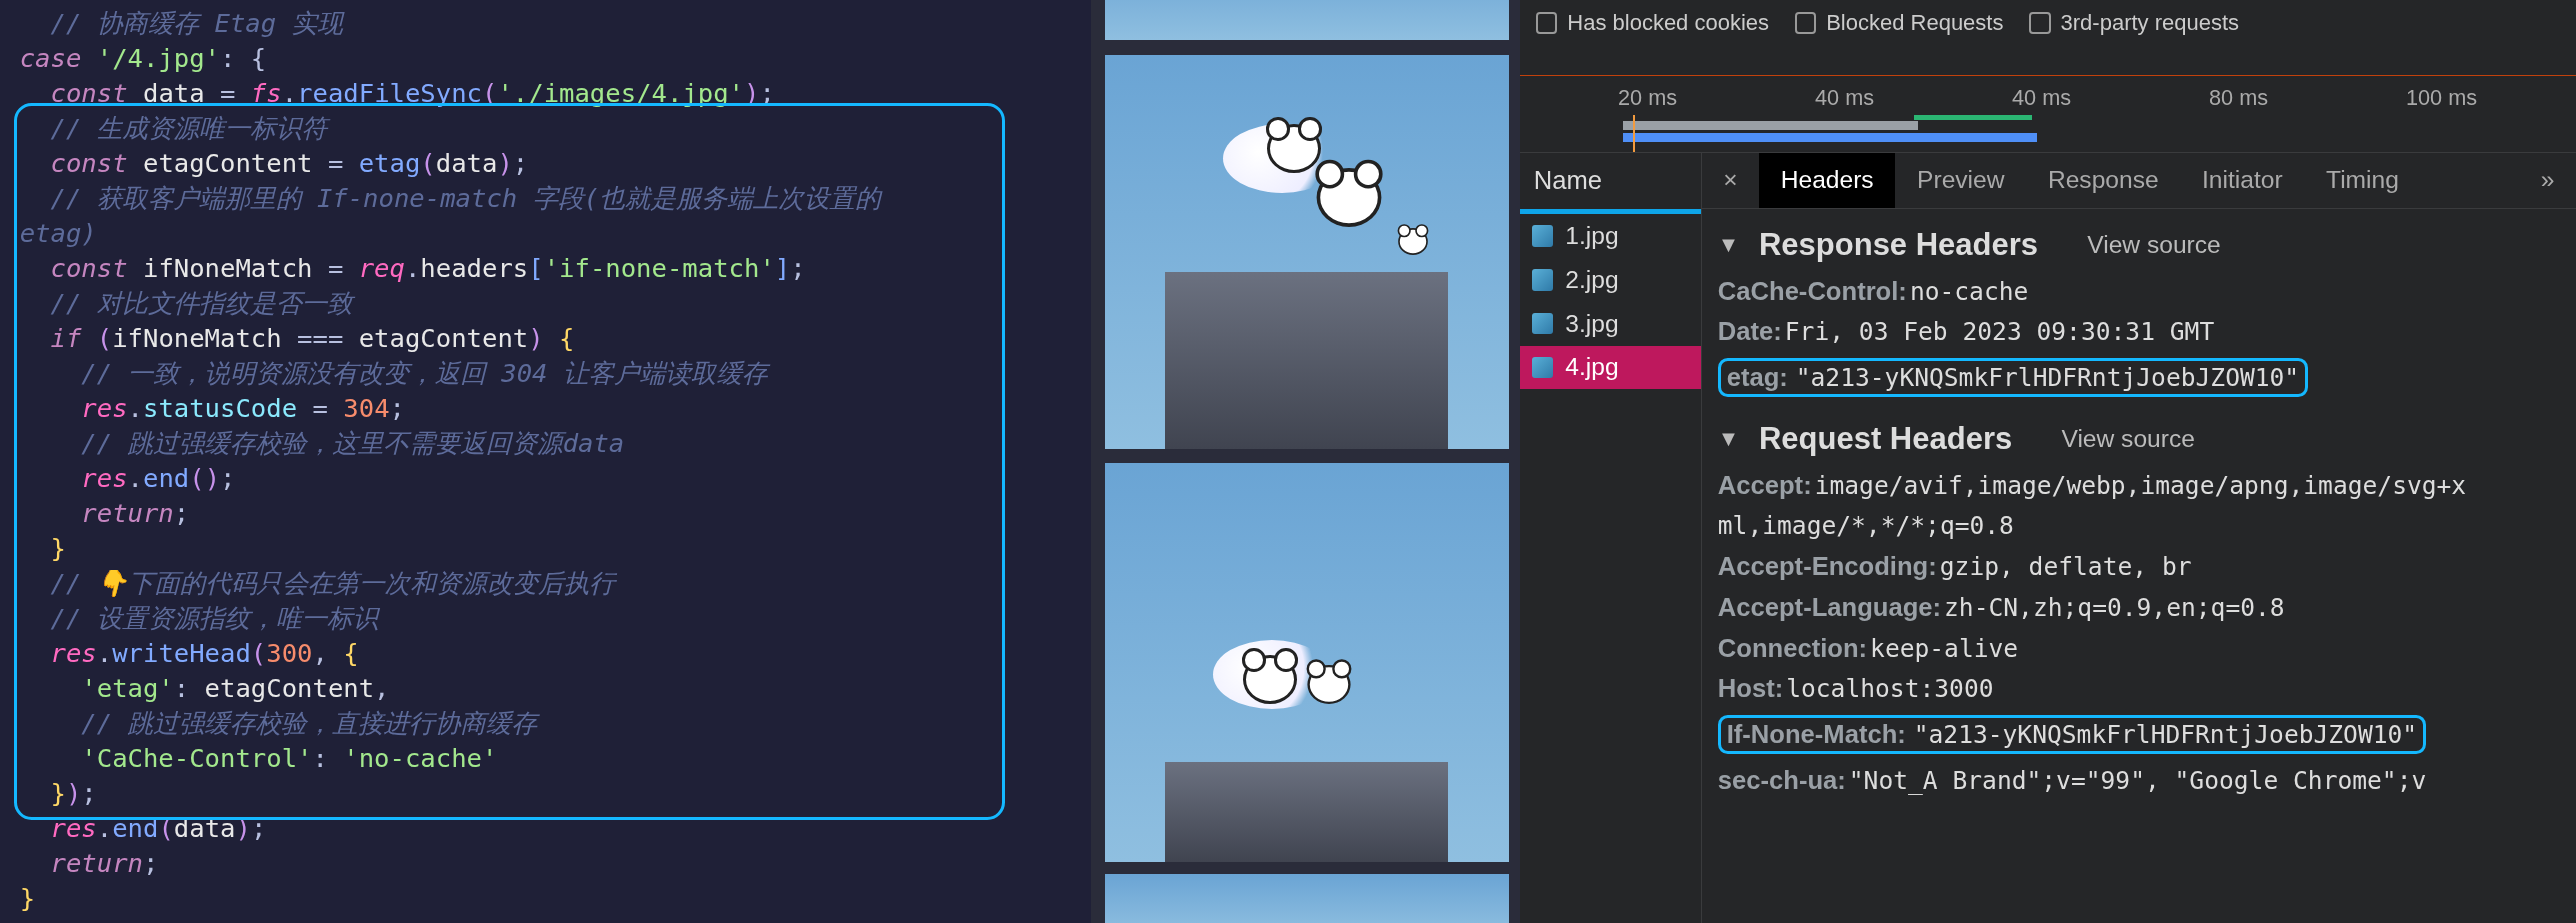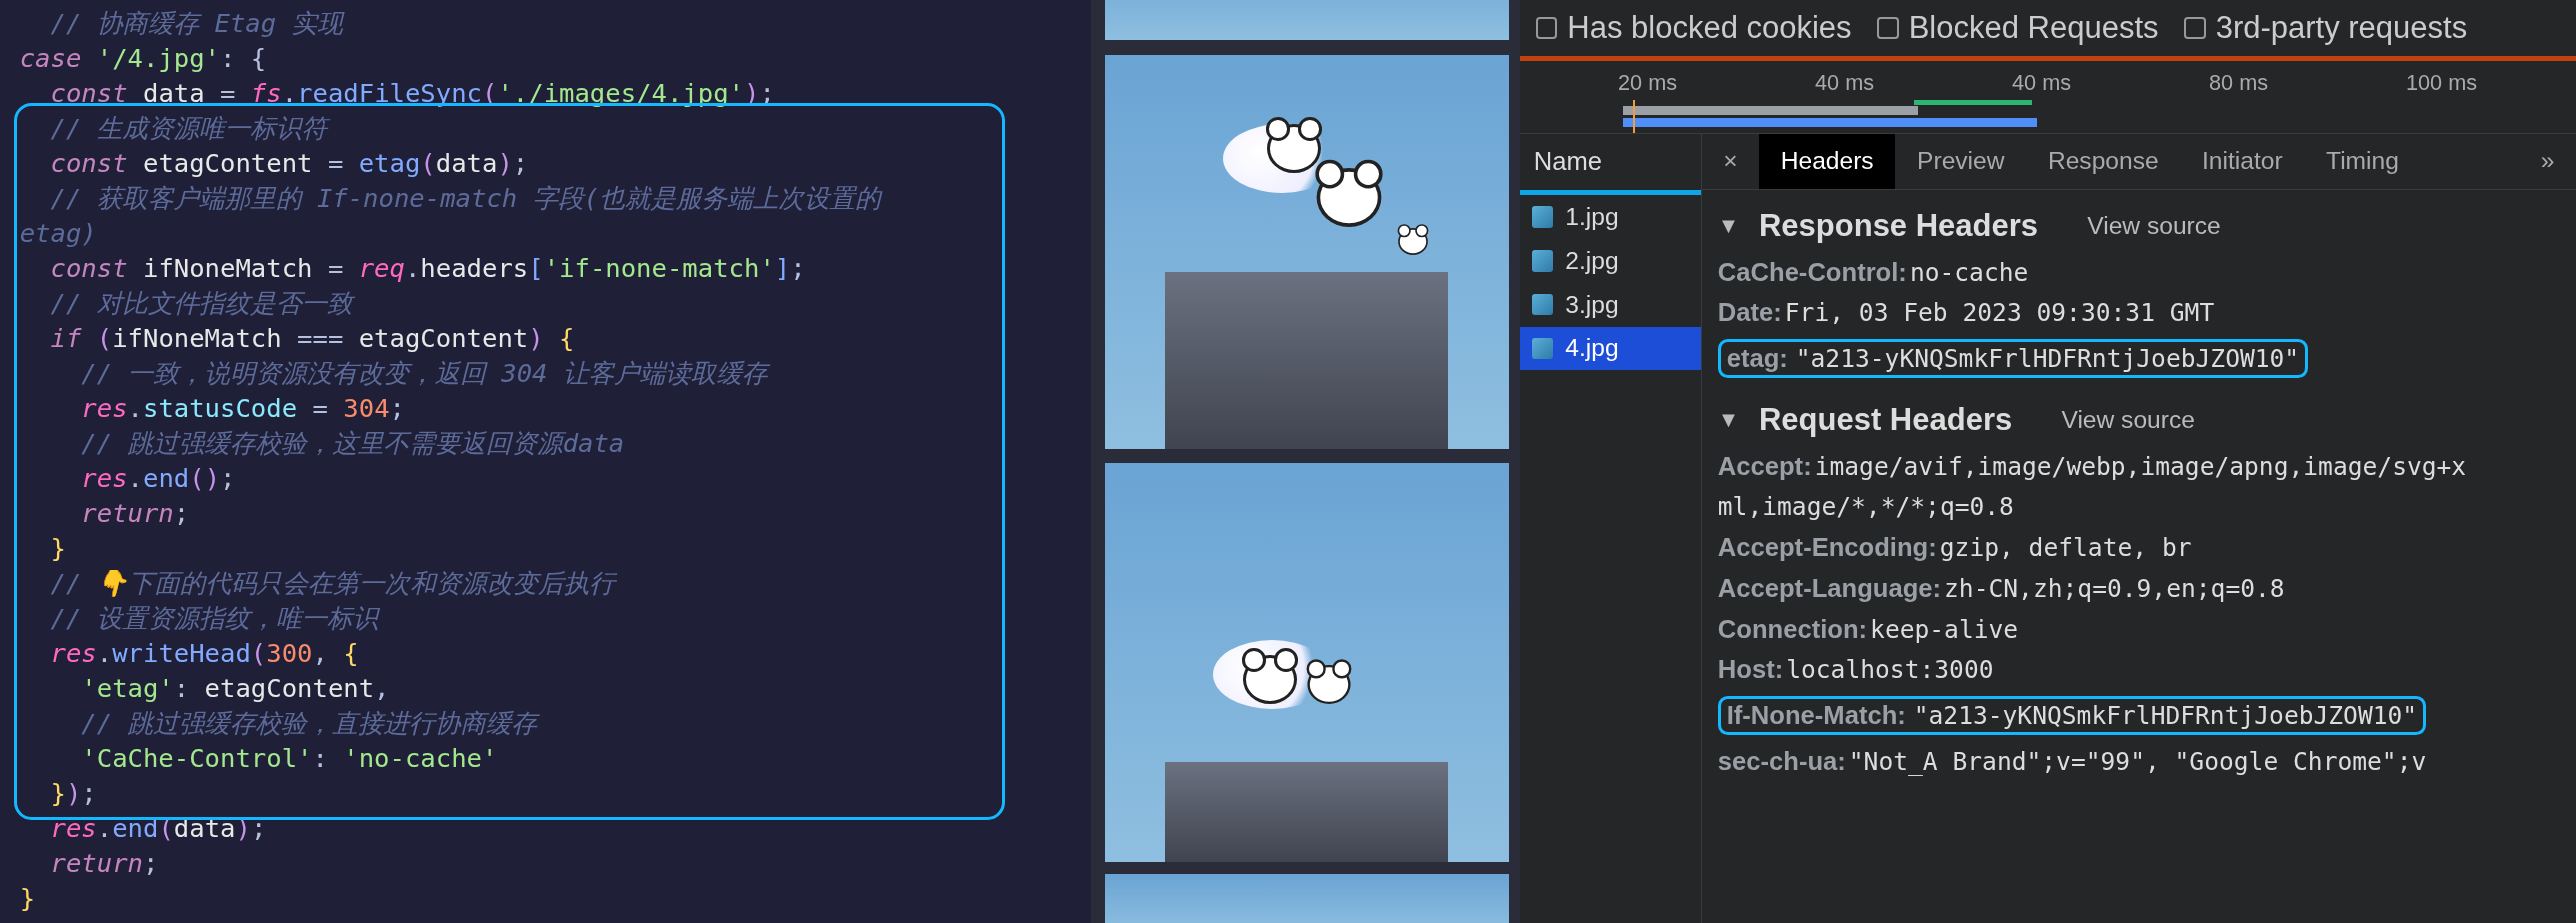--- a/index.html
+++ b/index.html
@@ -30,35 +30,35 @@
 .sky .building{position:absolute;bottom:0;width:70%;left:15%;height:45%;background:linear-gradient(#6b7180,#404450);}
 .s1{left:13.8px;top:-39px;width:404px;height:79px;}
 .s2{left:13.8px;top:55px;width:404px;height:394px;}
 .s3{left:13.8px;top:463px;width:404px;height:399px;}
 .s4{left:13.8px;top:874px;width:404px;height:59px;}
 .bear{position:absolute;width:54px;height:49px;border:3px solid #222;border-radius:50%;background:#fff;}
 .bear::before,.bear::after{content:'';position:absolute;width:17.7px;height:17.7px;border:3px solid #222;border-radius:50%;background:#fff;top:-9.8px;}
 .bear::before{left:-3.9px;} .bear::after{right:-3.9px;}
 
 .devtools{flex:1;height:100%;background:#252628;display:flex;flex-direction:column;overflow:hidden;}
-.filters{display:flex;gap:25.6px;padding:9.8px 15.8px;color:#ccc;font-size:31px;font-family:"Helvetica Neue",Arial,sans-serif;}
+.filters{display:flex;gap:25.6px;padding:9.8px 15.8px;color:#ccc;font-size:22px;font-family:"Helvetica Neue",Arial,sans-serif;}
 .filters label{display:flex;align-items:center;gap:9.8px;}
 .chk{width:21.7px;height:21.7px;border:2px solid #999;border-radius:3.9px;display:inline-block;}
-.timeline{height:78px;border-top:5px solid #c2410c;border-bottom:1px solid #3a3b3d;position:relative;font-family:"Helvetica Neue",Arial,sans-serif;}
+.timeline{height:78px;border-top:1px solid #c2410c;border-bottom:1px solid #3a3b3d;position:relative;font-family:"Helvetica Neue",Arial,sans-serif;margin-top:29px;}
 .tick{position:absolute;top:9.8px;color:#aaa;font-size:21.7px;}
 .bar{position:absolute;height:9.8px;}
 .bar.gray{background:#9aa0a6;top:45px;}
 .bar.blue{background:#4f8ff7;top:57px;}
 .bar.green{background:#2bb673;top:45px;height:5.9px;}
 
 .net-body{display:flex;flex:1;min-height:0;}
 .reqlist{width:182px;border-right:1px solid #3a3b3d;font-family:"Helvetica Neue",Arial,sans-serif;}
 .reqlist .hdr{padding:13.8px 13.8px;color:#ddd;font-size:25.6px;border-bottom:5px solid #0ea5e9;}
 .reqlist .row{display:flex;align-items:center;gap:11.8px;padding:7.9px 11.8px;color:#ddd;font-size:24.6px;}
-.reqlist .row.sel{background:#1d4ed8;color:#fff;}
+.reqlist .row.sel{background:#be185d;color:#fff;}
 .img-ico{width:21.7px;height:21.7px;background:linear-gradient(135deg,#5ab0d8,#2f7aa8);border-radius:3px;display:inline-block;}
 
 .details{flex:1;overflow:hidden;position:relative;font-family:"Helvetica Neue",Arial,sans-serif;}
 .tabs{display:flex;align-items:center;border-bottom:1px solid #3a3b3d;font-size:24.6px;color:#aaa;}
 .tabs .close{width:57px;text-align:center;color:#aaa;}
 .tabs .tab{padding:13.8px 21.7px;color:#aaa;}
 .tabs .tab.active{background:#000;color:#fff;}
 .tabs .more{margin-left:auto;padding:13.8px 21.7px;color:#aaa;}
 
 .sec{padding:9.8px 15.8px 3.9px 15.8px;}

